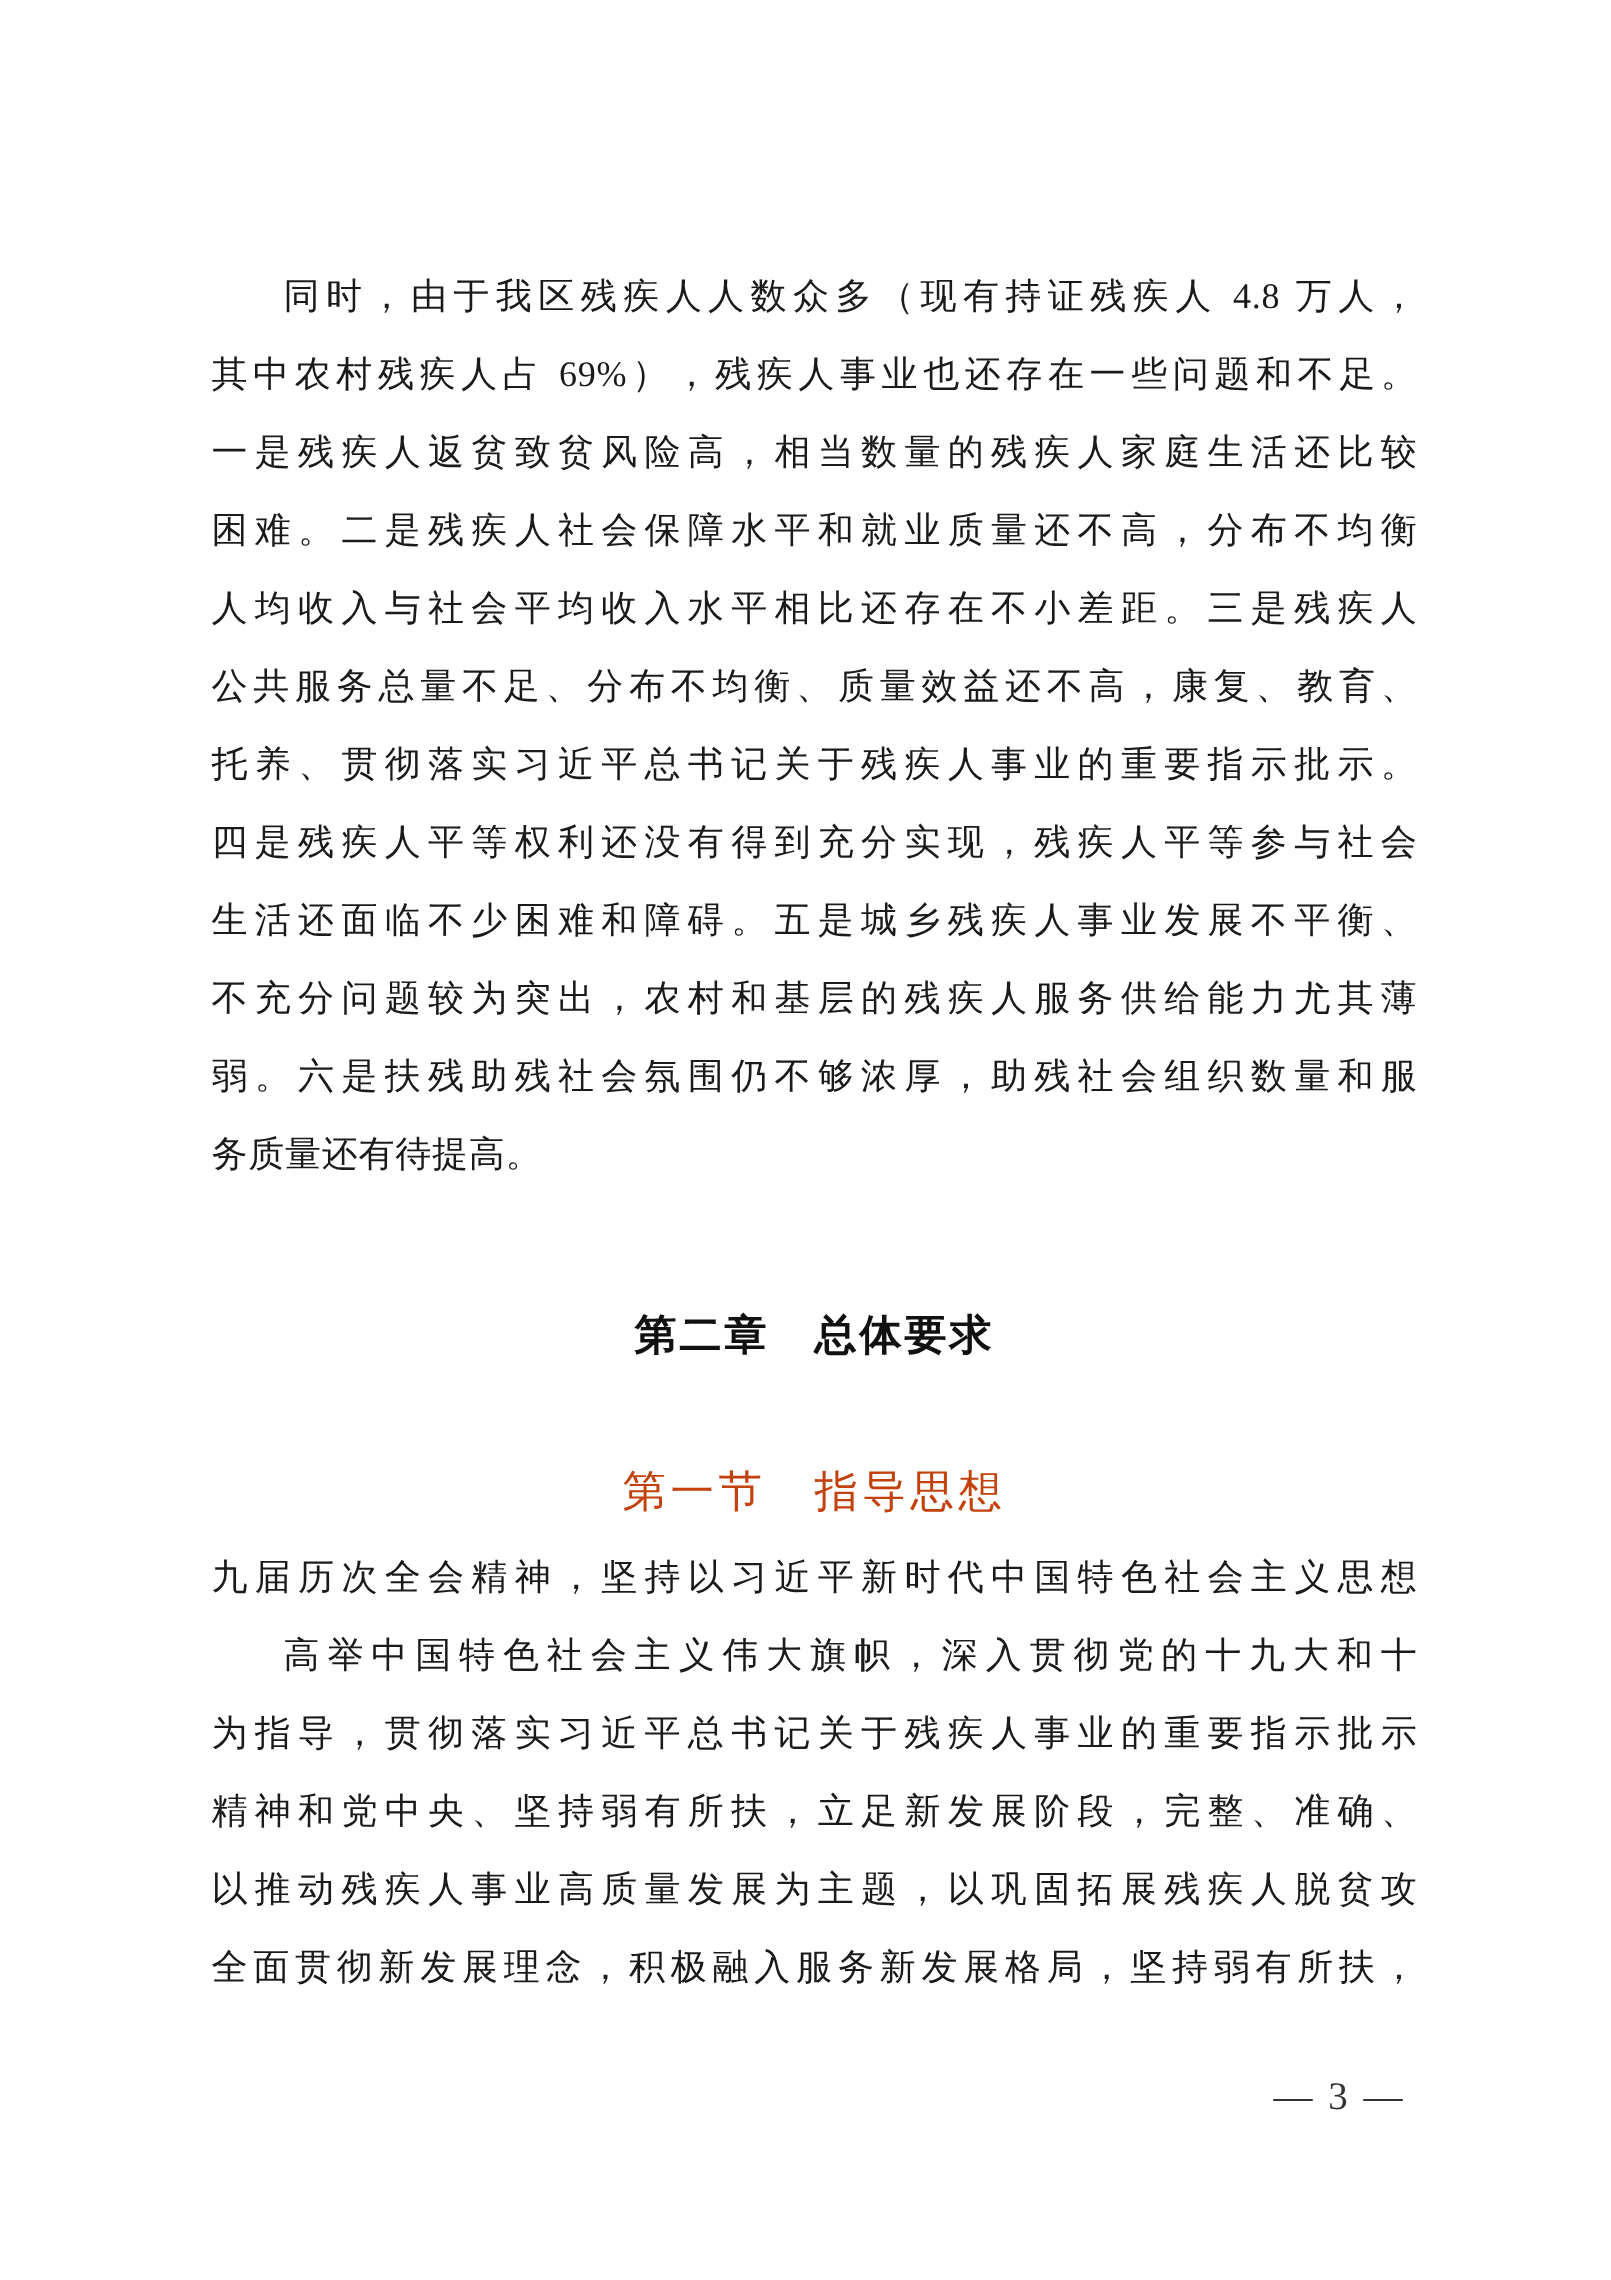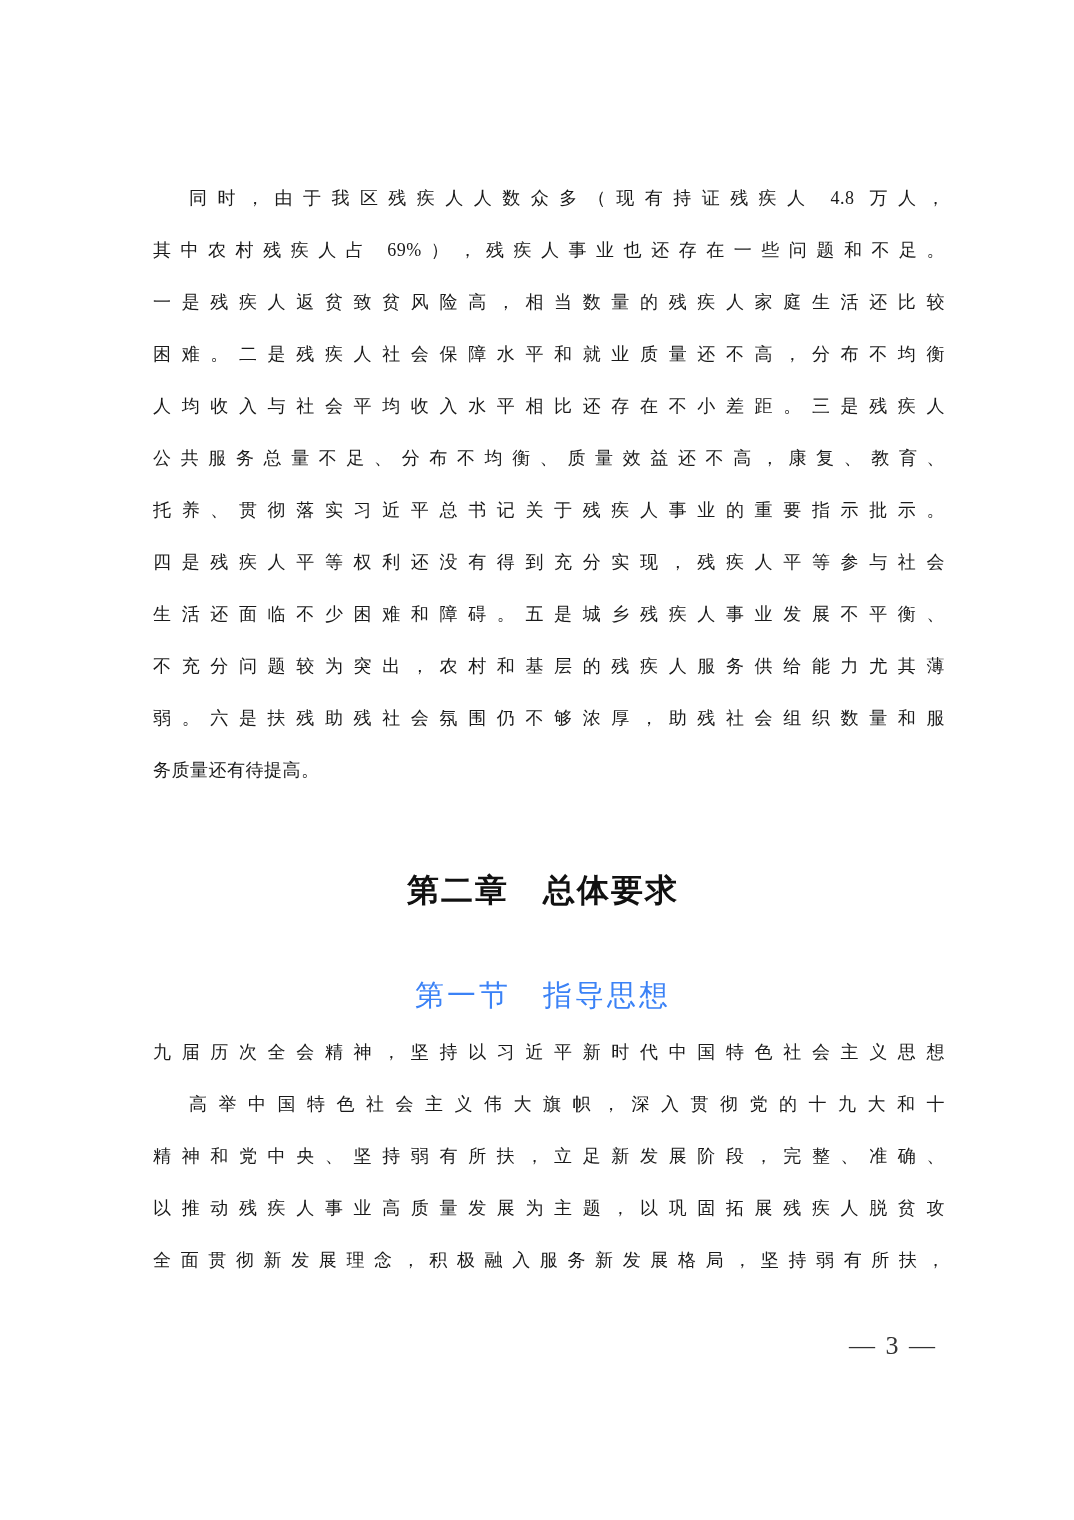--- a/index.html
+++ b/index.html
@@ -18,53 +18,52 @@
   }
   .content {
     position: absolute;
     left: 141px;
     top: 172px;
     width: 804px;
   }
   .para .line {
     height: 52px;
     line-height: 52px;
-    font-size: 18px;
+    font-size: 24px;
     text-align: justify;
     text-align-last: justify;
     letter-spacing: 0.5px;
     white-space: nowrap;
-    margin-left: 12px;
   }
   .para .line.indent {
     text-indent: 2em;
   }
   .para .line.last {
     text-align-last: left;
   }
   .chapter-heading {
     margin: 68px 0 0 0;
     height: 52px;
     line-height: 52px;
-    font-size: 32px;
+    font-size: 28px;
     font-weight: bold;
     text-align: center;
     font-family: "Liberation Sans", "DejaVu Sans", sans-serif;
     color: #111111;
     letter-spacing: 2px;
   }
   .section-heading {
     margin: 53px 0 0 0;
     height: 52px;
     line-height: 52px;
     font-size: 29px;
     font-weight: normal;
     text-align: center;
     font-family: "Liberation Serif", "DejaVu Serif", serif;
-    color: #3b82f6;
+    color: #c2410c;
     letter-spacing: 3px;
   }
   .para.second {
     margin-top: 5px;
   }
   .page-number {
     margin-top: 34px;
     height: 52px;
     line-height: 52px;
     font-size: 26px;
@@ -95,20 +94,21 @@
         <div class="line last">务质量还有待提高。</div>
       </section>
 
     <h1 class="chapter-heading">第二章　总体要求</h1>
 
     <h2 class="section-heading">第一节　指导思想</h2>
 
     <section class="para second">
         <div class="line">九届历次全会精神，坚持以习近平新时代中国特色社会主义思想</div>
         <div class="line indent">高举中国特色社会主义伟大旗帜，深入贯彻党的十九大和十</div>
+        <div class="line">为指导，贯彻落实习近平总书记关于残疾人事业的重要指示批示</div>
         <div class="line">精神和党中央、坚持弱有所扶，立足新发展阶段，完整、准确、</div>
         <div class="line">以推动残疾人事业高质量发展为主题，以巩固拓展残疾人脱贫攻</div>
         <div class="line">全面贯彻新发展理念，积极融入服务新发展格局，坚持弱有所扶，</div>
       </section>
 
     <div class="page-number">— 3 —</div>
 
   </main>
 </div>
 

